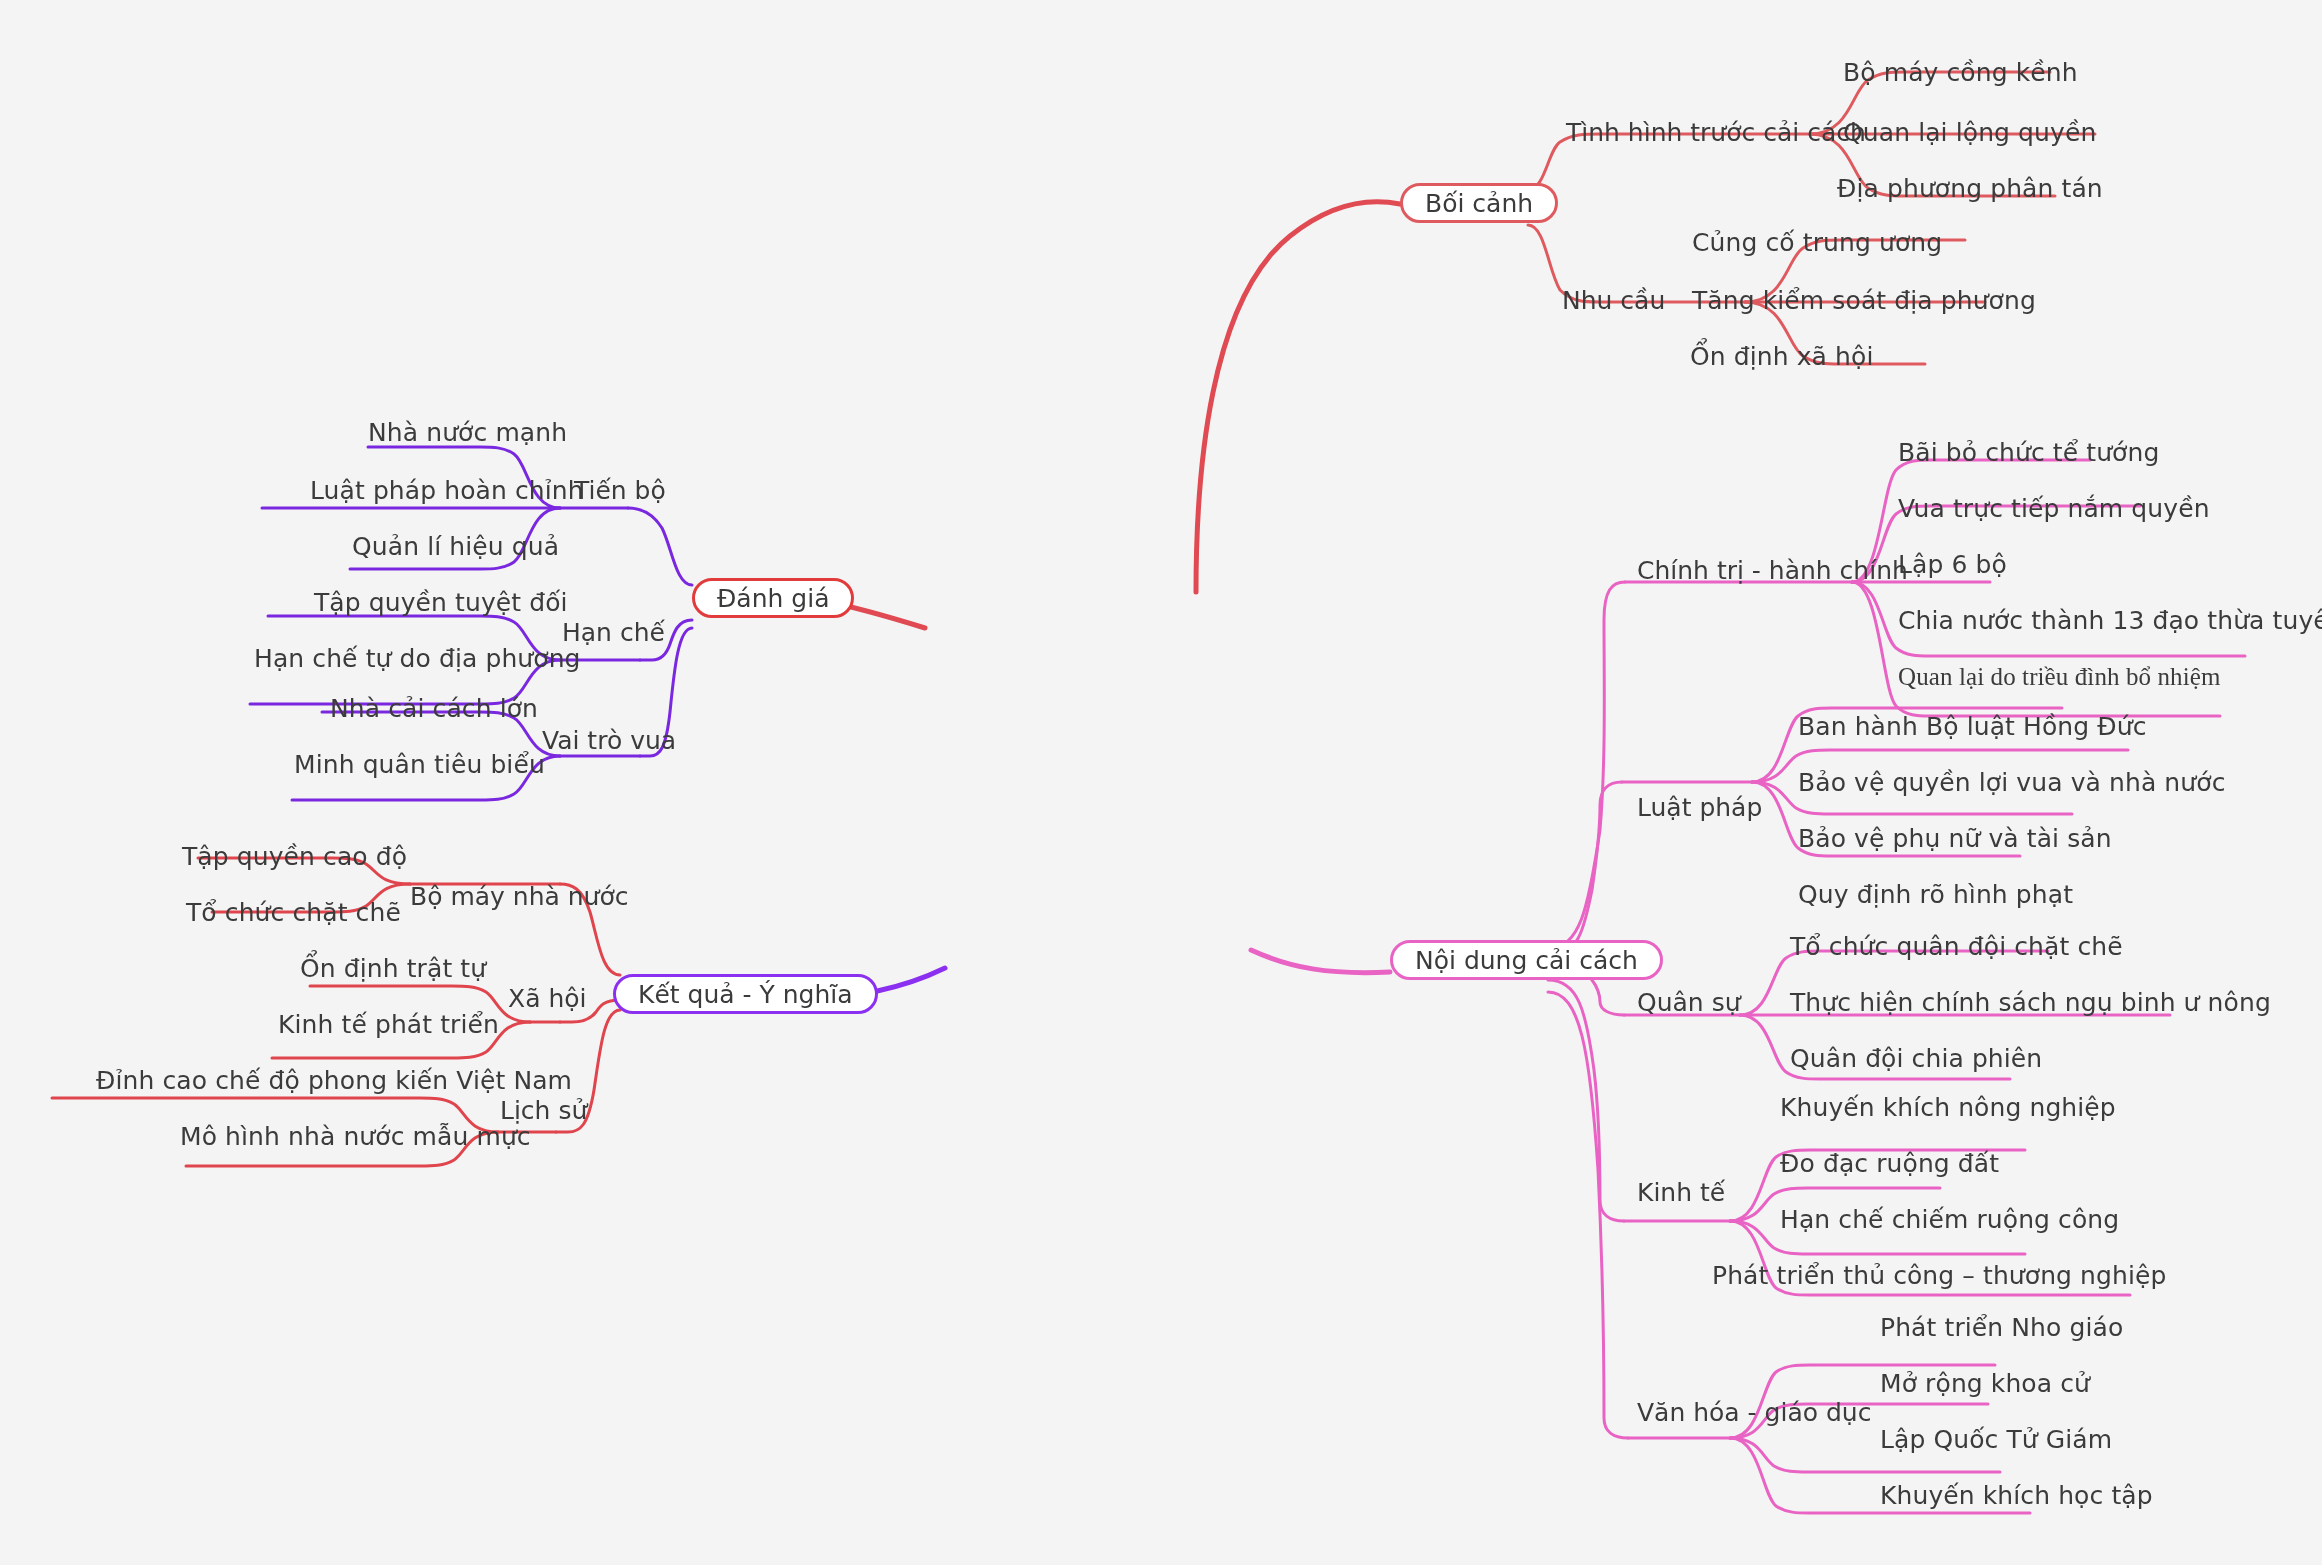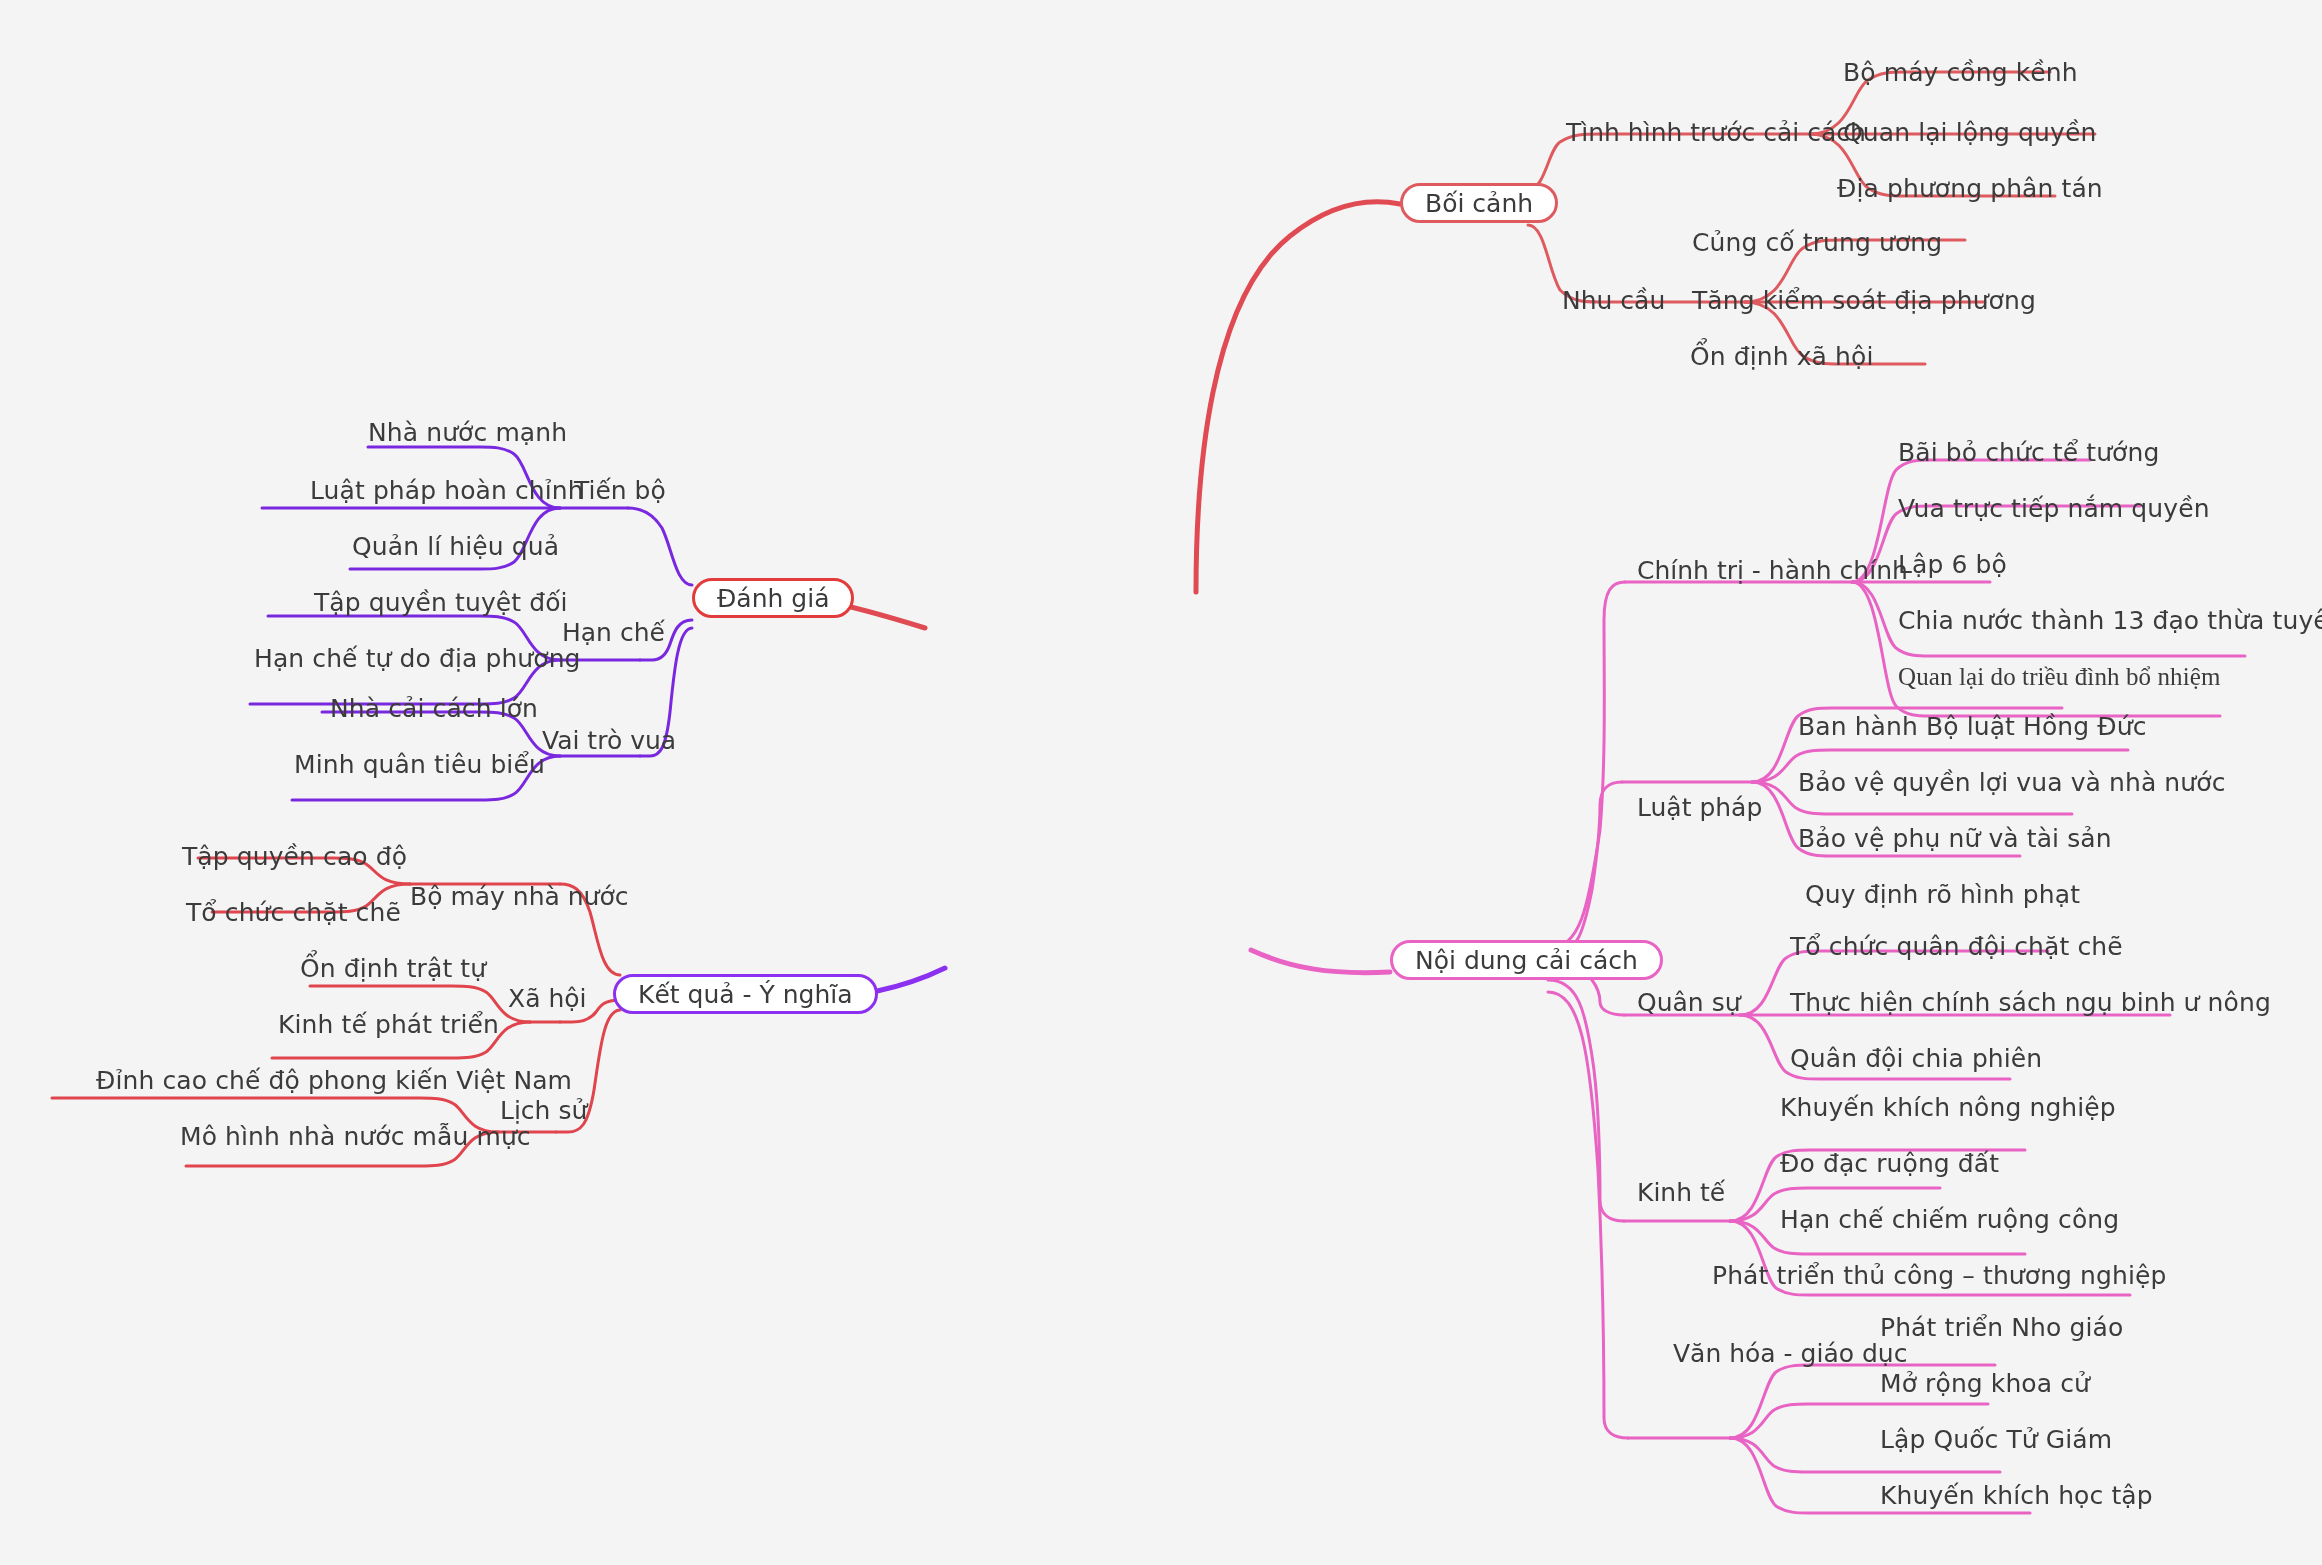--- a/index.html
+++ b/index.html
@@ -181,34 +181,34 @@
   <div class="leaf-label" style="left:1898px;top:440px;">Bãi bỏ chức tể tướng</div>
   <div class="leaf-label" style="left:1898px;top:496px;">Vua trực tiếp nắm quyền</div>
   <div class="leaf-label" style="left:1898px;top:552px;">Lập 6 bộ</div>
   <div class="leaf-label" style="left:1898px;top:608px;">Chia nước thành 13 đạo thừa tuyên</div>
   <div class="leaf-label" style="left:1898px;top:664px;font-family:Liberation Serif, serif;">Quan lại do triều đình bổ nhiệm</div>
 
   <div class="branch-label" style="left:1637px;top:795px;">Luật pháp</div>
   <div class="leaf-label" style="left:1798px;top:714px;">Ban hành Bộ luật Hồng Đức</div>
   <div class="leaf-label" style="left:1798px;top:770px;">Bảo vệ quyền lợi vua và nhà nước</div>
   <div class="leaf-label" style="left:1798px;top:826px;">Bảo vệ phụ nữ và tài sản</div>
-  <div class="leaf-label" style="left:1798px;top:882px;margin-left:7px;">Quy định rõ hình phạt</div>
+  <div class="leaf-label" style="left:1798px;top:882px;">Quy định rõ hình phạt</div>
 
   <div class="branch-label" style="left:1637px;top:990px;">Quân sự</div>
   <div class="leaf-label" style="left:1790px;top:934px;">Tổ chức quân đội chặt chẽ</div>
   <div class="leaf-label" style="left:1790px;top:990px;">Thực hiện chính sách ngụ binh ư nông</div>
   <div class="leaf-label" style="left:1790px;top:1046px;">Quân đội chia phiên</div>
 
   <div class="branch-label" style="left:1637px;top:1180px;text-align:right;">Kinh tế</div>
   <div class="leaf-label" style="left:1780px;top:1095px;">Khuyến khích nông nghiệp</div>
   <div class="leaf-label" style="left:1780px;top:1151px;">Đo đạc ruộng đất</div>
   <div class="leaf-label" style="left:1780px;top:1207px;">Hạn chế chiếm ruộng công</div>
   <div class="leaf-label" style="left:1712px;top:1263px;text-align:center;">Phát triển thủ công – thương nghiệp</div>
 
-  <div class="branch-label" style="left:1637px;top:1341px;margin-left:36px;">Văn hóa - giáo dục</div>
+  <div class="branch-label" style="left:1637px;top:1400px;">Văn hóa - giáo dục</div>
   <div class="leaf-label" style="left:1880px;top:1315px;">Phát triển Nho giáo</div>
   <div class="leaf-label" style="left:1880px;top:1371px;">Mở rộng khoa cử</div>
   <div class="leaf-label" style="left:1880px;top:1427px;">Lập Quốc Tử Giám</div>
   <div class="leaf-label" style="left:1880px;top:1483px;">Khuyến khích học tập</div>
 
   <div class="branch-label" style="left:574px;top:478px;">Tiến bộ</div>
   <div class="leaf-label" style="left:368px;top:420px;">Nhà nước mạnh</div>
   <div class="leaf-label" style="left:310px;top:478px;">Luật pháp hoàn chỉnh</div>
   <div class="leaf-label" style="left:352px;top:534px;">Quản lí hiệu quả</div>
 

